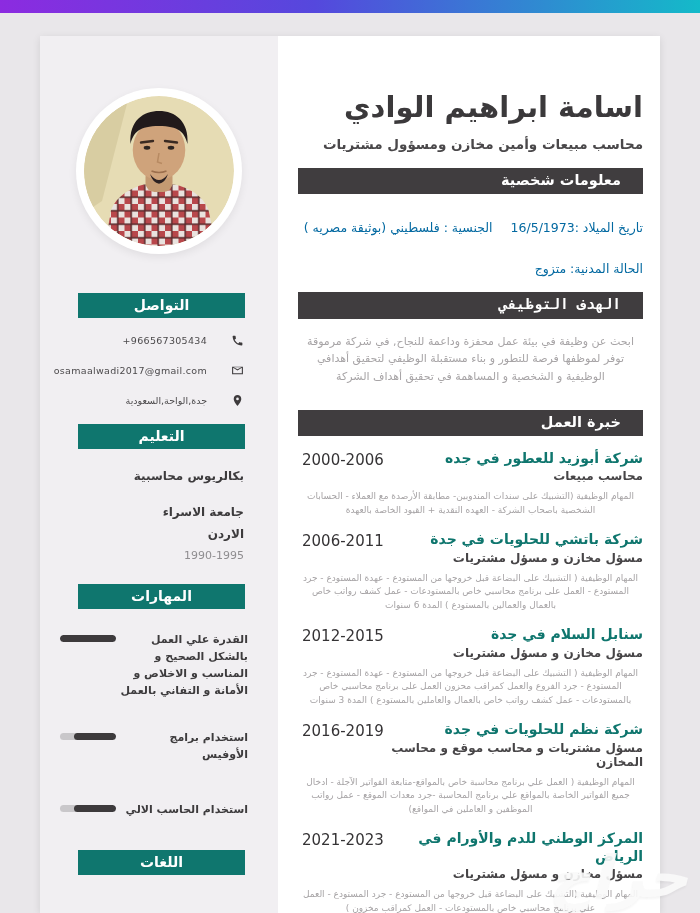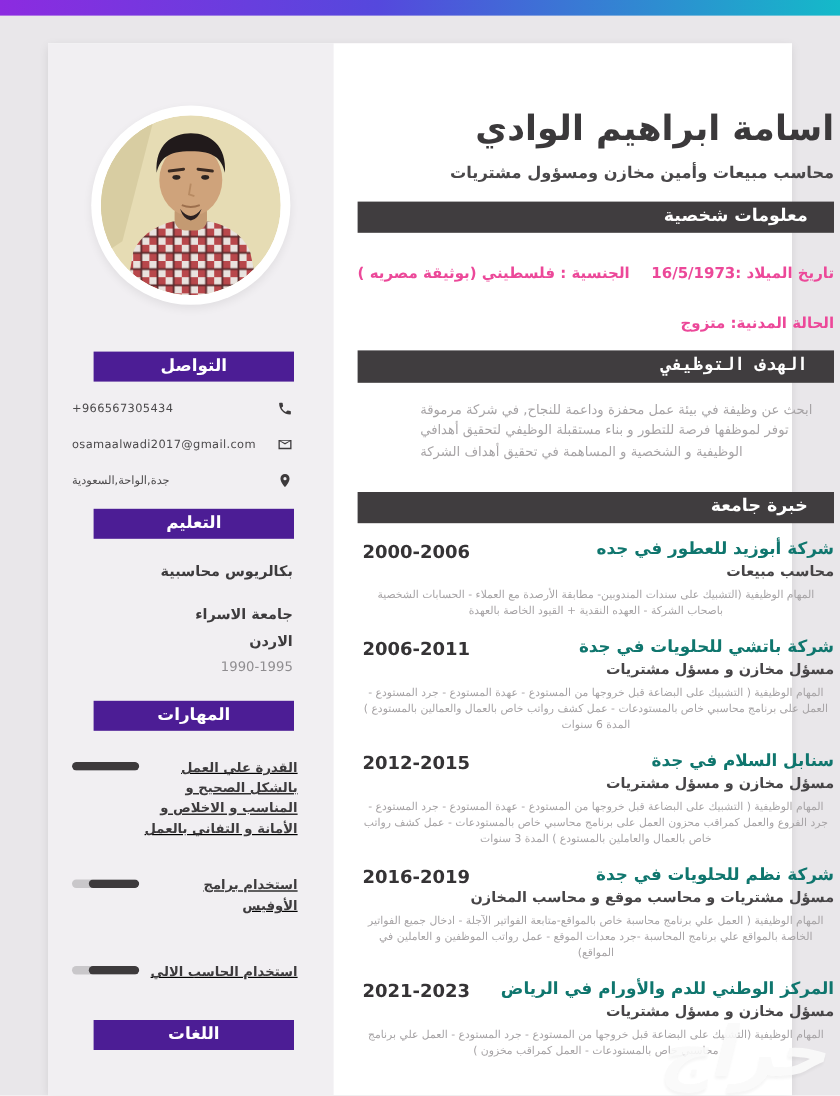--- a/index.html
+++ b/index.html
@@ -11,63 +11,63 @@
   }
   .topbar{position:absolute;top:0;left:0;width:700px;height:13px;
     background:linear-gradient(90deg,#8c2be0 0%,#5548dd 45%,#14bac9 100%);}
   .card{position:absolute;left:40px;top:36px;width:620px;height:877px;
     background:#ffffff;box-shadow:0 2px 8px rgba(0,0,0,0.10);display:flex;}
   
   .sidebar{width:238px;background:#f1eff2;flex:0 0 238px;}
   .avatar-wrap{width:150px;height:150px;margin:52px auto 0;border-radius:50%;
     background:#fff;box-shadow:0 3px 8px rgba(0,0,0,0.07);padding:8px;box-sizing:content-box;}
   .avatar-wrap svg{display:block;border-radius:50%;}
-  .side-bar-header{margin:0 33px 0 38px;background:#4c1d95;color:#fff;
+  .side-bar-header{margin:0 33px 0 38px;background:#0f766e;color:#fff;
     font-weight:bold;font-size:14px;text-align:center;padding:4px 0 5px;direction:rtl;}
   .contact-list{margin-top:16px;direction:rtl;padding-right:34px;padding-left:20px;}
-  .contact-row{display:flex;align-items:center;gap:9px;margin-bottom:17px;direction:rtl;justify-content:space-between;}
+  .contact-row{display:flex;align-items:center;gap:24px;margin-bottom:17px;direction:rtl;}
   .contact-row .txt{font-size:9.5px;color:#4c4a4c;letter-spacing:.3px;direction:ltr;}
   .contact-row.loc .txt{direction:rtl;}
   .cicon{width:13px;height:13px;flex:0 0 13px;color:#3d3a3c;}
   .edu{direction:rtl;text-align:right;padding:20px 34px 0 20px;}
   .edu .line{font-size:12px;font-weight:bold;color:#3d3b3d;margin-bottom:22px;}
   .edu .line.small{margin-bottom:8px;}
   .edu .years{font-size:11px;color:#8f8d90;font-weight:normal;direction:ltr;}
   .skill-row{direction:rtl;display:flex;align-items:flex-start;
-    padding:0 30px 0 20px;margin-top:22px;gap:4px;text-decoration:underline;}
+    padding:0 30px 0 20px;margin-top:22px;gap:4px;}
   .skill-label{font-size:11px;font-weight:bold;color:#3d3b3d;text-align:right;
     line-height:1.55;flex:1;}
   .bar{width:56px;height:7px;border-radius:4px;background:#c9c7ca;flex:0 0 56px;
     margin-top:4px;position:relative;overflow:hidden;direction:rtl;}
   .bar .fill{position:absolute;right:0;top:0;bottom:0;background:#3d3a3c;border-radius:4px;}
   .mt-contact{margin-top:39px;}
   .mt-edu{margin-top:13px;}
   .mt-skills{margin-top:22px;}
   .mt-langs{margin-top:32px;}
   
   .main{flex:1;padding:0 31px 0 20px;direction:rtl;}
   .name{font-size:29px;font-weight:bold;color:#3b393b;text-align:right;
     margin-top:56px;line-height:1.1;}
   .subtitle{font-size:13.5px;font-weight:bold;color:#4a484a;text-align:right;margin-top:12px;}
   .sec-header{background:#403d3f;color:#fff;font-weight:bold;font-size:14.5px;
     text-align:right;padding:4px 22px 6px 0;margin-top:0;}
   .h-personal{margin-top:16px;text-align:right;}
   .h-objective{margin-top:15px;font-family:Liberation Mono, monospace;}
   .h-experience{margin-top:24px;}
   .info-row{display:flex;direction:rtl;gap:18px;margin-top:26px;}
-  .info-item{font-size:12.5px;font-weight:bold;color:#ec4899;white-space:nowrap;}
+  .info-item{font-size:12.5px;font-weight:normal;color:#0369a1;white-space:nowrap;}
   .info-row2{margin-top:26px;margin-bottom:16px;}
-  .objective-text{font-size:11px;color:#a7a4a6;text-align:left;line-height:1.6;
+  .objective-text{font-size:11px;color:#a7a4a6;text-align:center;line-height:1.6;
     margin-top:14px;width:345px;margin-right:0;}
   .job{margin-top:14px;}
   .job-head{display:flex;direction:rtl;align-items:flex-start;}
   .job-titles{flex:1;text-align:right;}
   .job-title{font-size:14px;font-weight:bold;color:#0f766e;line-height:1.25;}
   .job-role{font-size:12px;font-weight:bold;color:#474547;margin-top:2px;}
-  .job-period{font-size:15px;font-weight:bold;color:#353335;direction:ltr;
+  .job-period{font-size:15px;font-weight:normal;color:#353335;direction:ltr;
     flex:0 0 auto;margin-top:1px;padding-left:4px;}
   .job-desc{font-size:9px;color:#a6a3a5;text-align:center;line-height:1.5;
     margin-top:7px;padding:0 4px;}
   
   .watermark{position:absolute;right:6px;bottom:2px;font-size:58px;font-weight:bold;
     color:#fafafa;opacity:.9;transform:skewX(-14deg);
     text-shadow:0 2px 3px rgba(0,0,0,0.05), 0 0 1px rgba(0,0,0,0.03);
     direction:rtl;letter-spacing:6px;pointer-events:none;}
 </style>
 </head>
@@ -186,21 +186,21 @@
       <span class="info-item">تاريخ الميلاد :16/5/1973</span>
       <span class="info-item">الجنسية : فلسطيني (بوثيقة مصريه )</span>
     </div>
     <div class="info-row info-row2">
       <span class="info-item">الحالة المدنية: متزوج</span>
     </div>
 
     <div class="sec-header h-objective">الهدف التوظيفي</div>
     <div class="objective-text">ابحث عن وظيفة  في بيئة عمل محفزة وداعمة للنجاح, في شركة مرموقة توفر لموظفها فرصة للتطور و بناء مستقبلة الوظيفي لتحقيق أهدافي الوظيفية و الشخصية و المساهمة في تحقيق أهداف الشركة</div>
 
-    <div class="sec-header h-experience">خبرة جامعة</div>
+    <div class="sec-header h-experience">خبرة العمل</div>
 
     <div class="job">
       <div class="job-head">
         <div class="job-titles">
           <div class="job-title">شركة أبوزيد للعطور في جده</div>
           <div class="job-role">محاسب مبيعات</div>
         </div>
         <div class="job-period">2000-2006</div>
       </div>
       <div class="job-desc">المهام الوظيفية (التشبيك على سندات المندوبين- مطابقة الأرصدة مع العملاء - الحسابات الشخصية باصحاب الشركة - العهده النقدية + القيود  الخاصة  بالعهدة</div>

